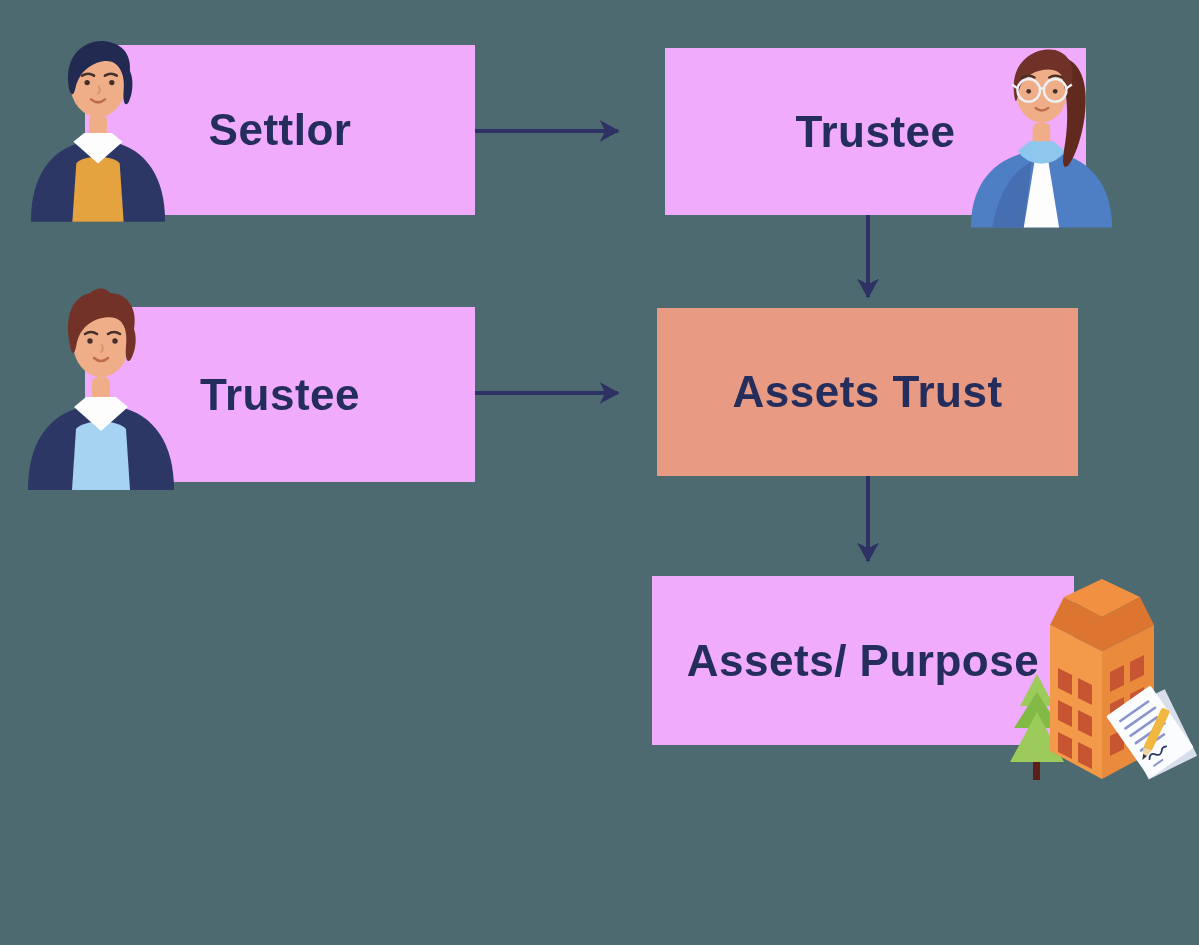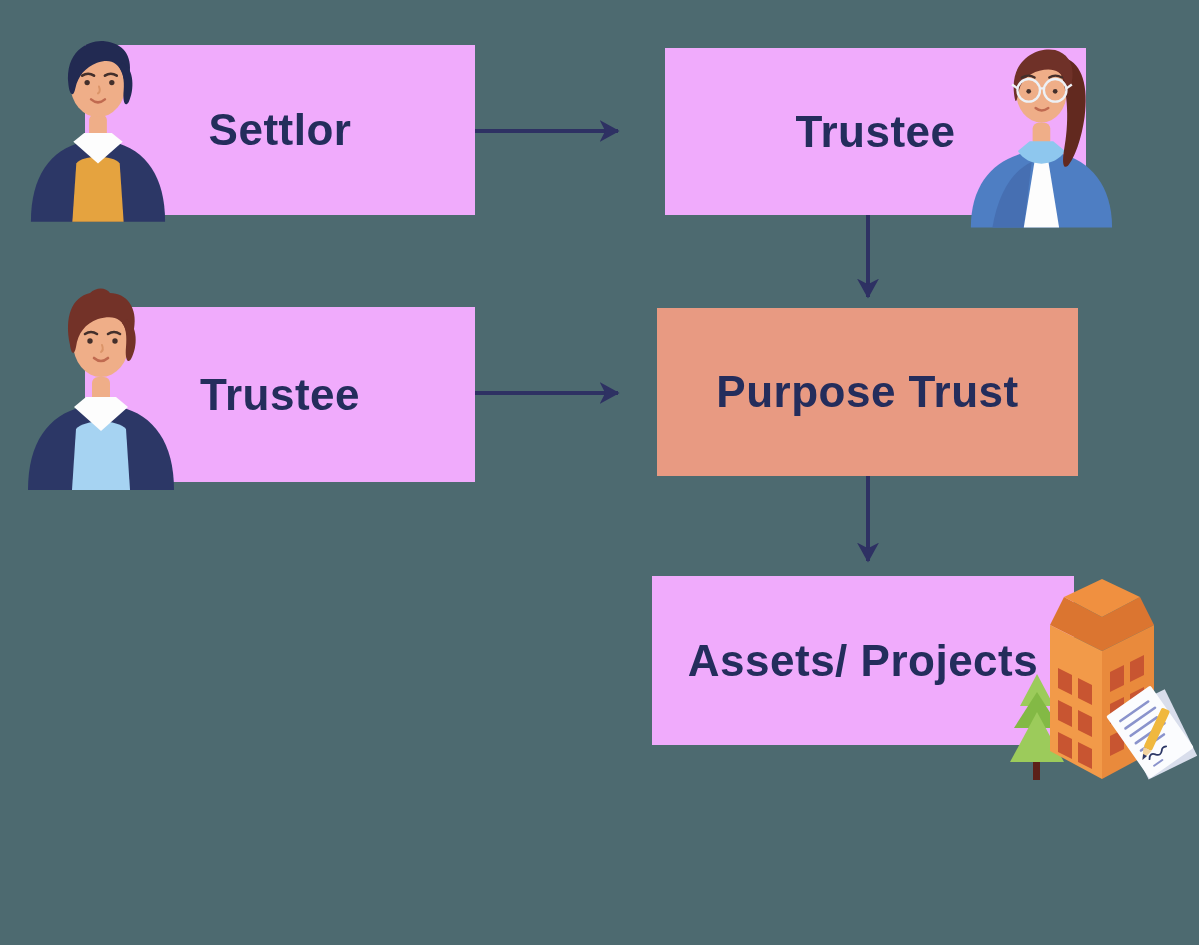--- a/index.html
+++ b/index.html
@@ -67,25 +67,25 @@
 
   <div class="box box-trustee">
     <span class="label">Trustee</span>
   </div>
 
   <div class="box box-enforcer">
     <span class="label">Trustee</span>
   </div>
 
   <div class="box box-purpose highlight">
-    <span class="label">Purpose Trust</span>
+    <span class="label">Assets Trust</span>
   </div>
 
   <div class="box box-assets">
-    <span class="label">Assets/ Projects</span>
+    <span class="label">Assets/ Purpose</span>
   </div>
 
   <svg class="figure fig-settlor" viewBox="0 0 150 195" xmlns="http://www.w3.org/2000/svg">
     <g>
       <path d="M7,195 C7,150 26,122 60,114 L90,114 C124,122 143,150 143,195 Z" fill="#2C3766"></path>
       <path d="M49,195 L53,136 C60,127 90,127 97,136 L101,195 Z" fill="#E5A33F"></path>
       <rect x="66" y="86" width="18" height="26" rx="6" fill="#EFAE88"></rect>
       <path d="M50,114 L75,136 L100,114 L89,105 L61,105 Z" fill="#FDFDFD"></path>
       <ellipse cx="103" cy="60" rx="5.5" ry="8" fill="#EFAE88"></ellipse>
       <ellipse cx="75" cy="56" rx="28" ry="33" fill="#EFAE88"></ellipse>

